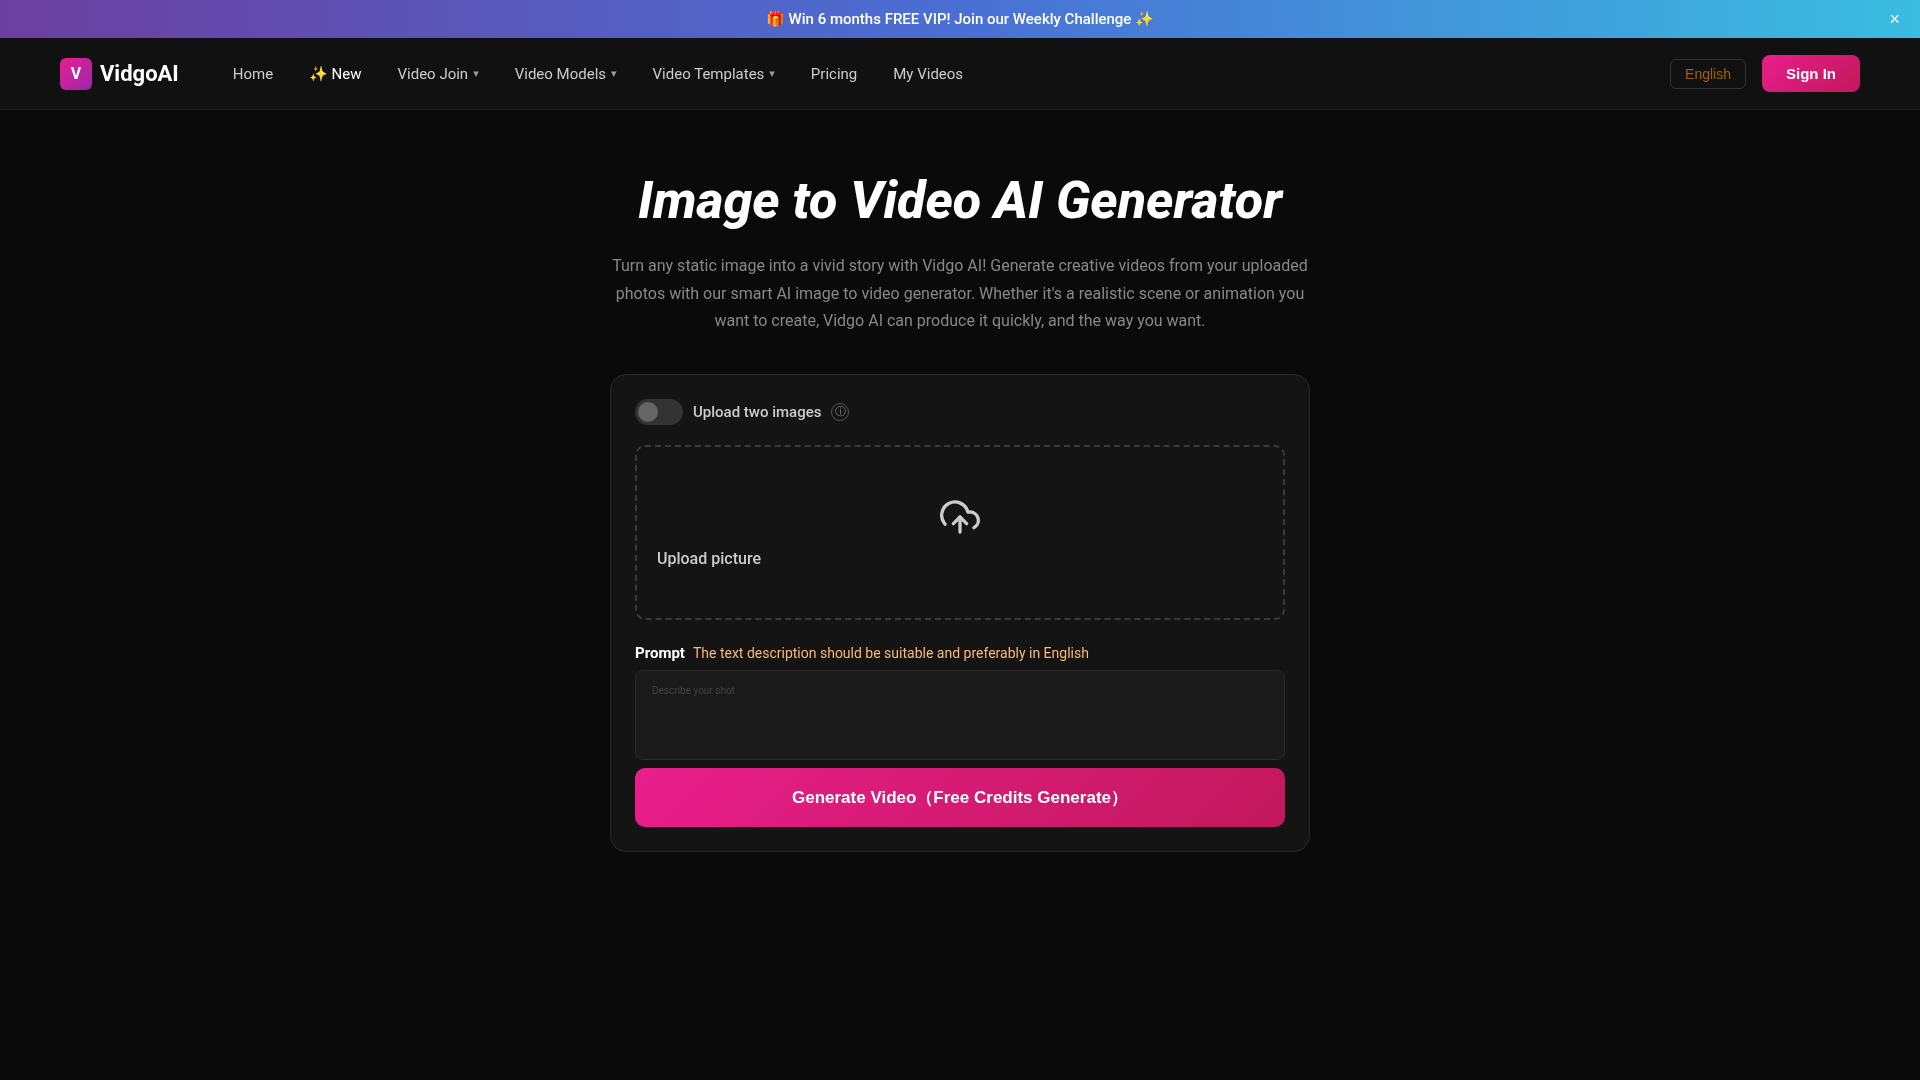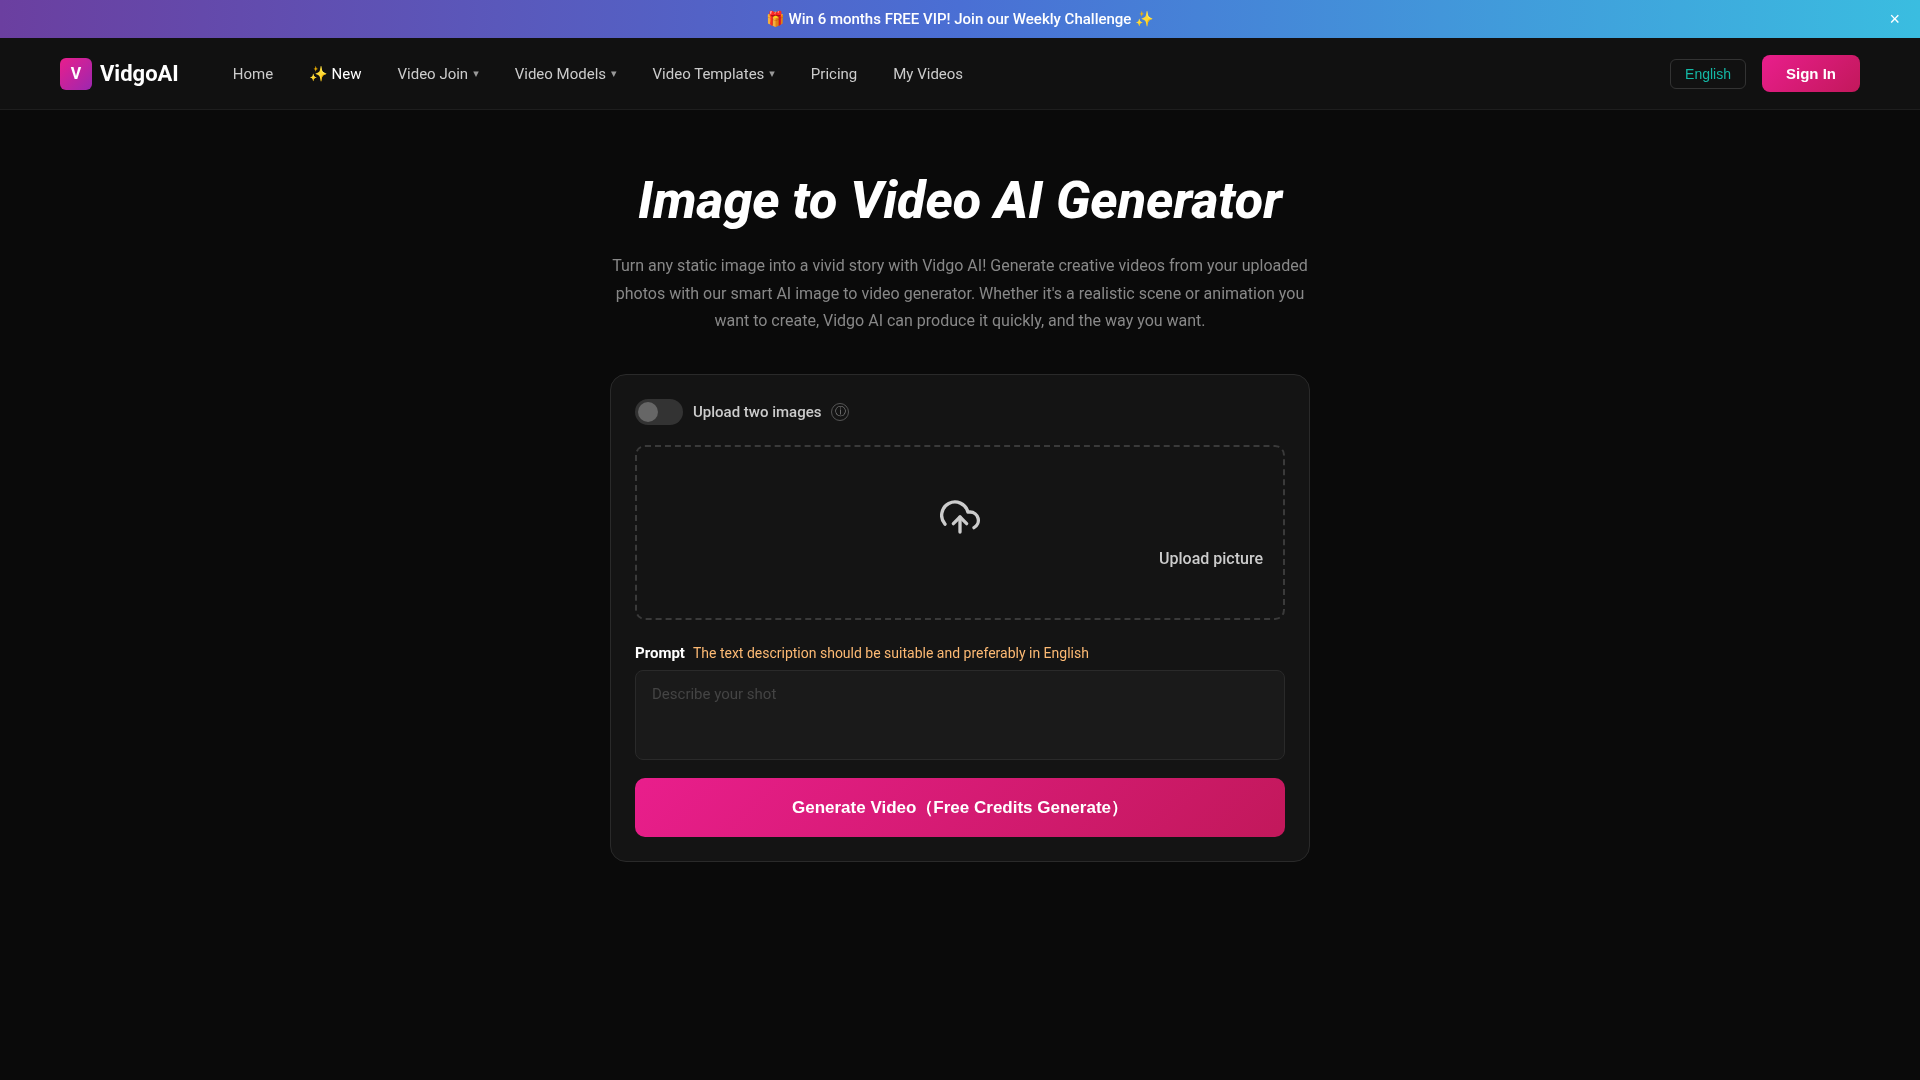--- a/index.html
+++ b/index.html
@@ -112,21 +112,21 @@
 
     .navbar-right {
       display: flex;
       align-items: center;
       gap: 16px;
     }
 
     .lang-btn {
       background: none;
       border: 1px solid #333;
-      color: #14b8a6;
+      color: #a16207;
       padding: 6px 14px;
       border-radius: 6px;
       cursor: pointer;
       font-size: 14px;
     }
 
     .sign-in-btn {
       background: linear-gradient(135deg, #e91e8c, #c2185b);
       color: #fff;
       border: none;
@@ -218,21 +218,21 @@
       font-size: 11px;
       color: #888;
       cursor: pointer;
     }
 
     
     .upload-area {
       border: 2px dashed #3a3a3a;
       border-radius: 10px;
       padding: 50px 20px;
-      text-align: right;
+      text-align: left;
       cursor: pointer;
       margin-bottom: 24px;
       transition: border-color 0.2s;
     }
 
     .upload-text {
       font-size: 16px;
       color: #ccc;
       font-weight: 500;
     }
@@ -256,27 +256,27 @@
       font-size: 14px;
       color: #fdba74;
     }
 
     .prompt-textarea {
       width: 100%;
       background: #1a1a1a;
       border: 1px solid #2a2a2a;
       border-radius: 8px;
       color: #ccc;
-      font-size: 15px;
+      font-size: 10px;
       padding: 14px 16px;
       resize: none;
       height: 90px;
       font-family: inherit;
       outline: none;
-      margin-bottom: 14px;
+      margin-bottom: 4px;
     }
 
     .prompt-textarea::placeholder {
       color: #444;
     }
 
     
     .generate-btn {
       width: 100%;
       background: linear-gradient(135deg, #e91e8c, #c2185b);

